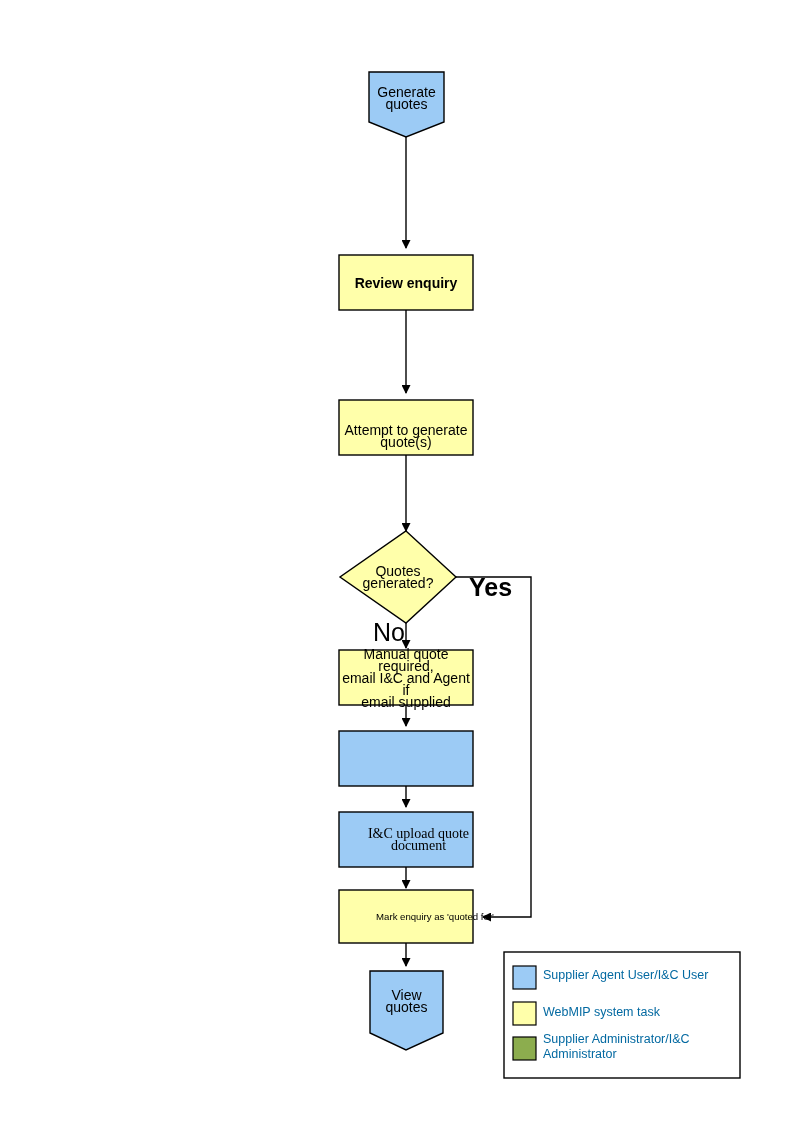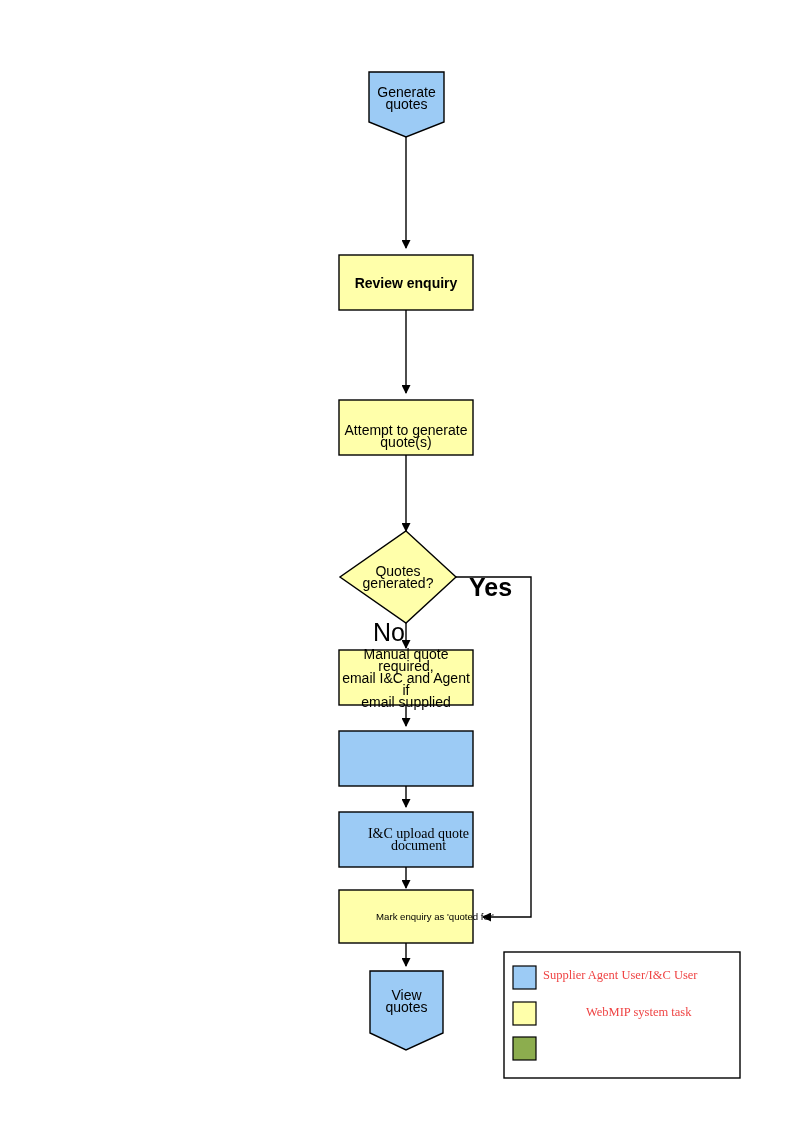--- a/index.html
+++ b/index.html
@@ -45,24 +45,24 @@
   .edge-label {
     position: absolute;
     font-family: "Liberation Sans", sans-serif;
     font-size: 25px;
     line-height: 25px;
     color: #000000;
     white-space: nowrap;
   }
   .legend-label {
     position: absolute;
-    font-family: Liberation Serif, serif;
+    font-family: Liberation Sans, sans-serif;
     font-size: 12.5px;
     line-height: 15px;
-    color: #ef4444;
+    color: #0369a1;
     white-space: pre-line;
   }
 </style>
 </head>
 <body>
 
 <div id="diagram-root">
 
   <svg class="flow-svg" viewBox="0 0 794 1123" xmlns="http://www.w3.org/2000/svg">
     <defs>
@@ -129,16 +129,18 @@
   <div class="node-label" style="left:339px; top:890px; width:134px; height:53px; font-size:9.6px;margin-left:29px;">Mark enquiry as 'quoted for'</div>
 
   <div class="node-label" style="left:370px; top:971px; width:73px; height:60px;">View quotes</div>
 
   <div class="edge-label" style="left:469px; top:575px;font-weight:bold;">Yes</div>
 
   <div class="edge-label" style="left:373px; top:620px;">No</div>
 
   <div class="legend-label" style="left:543px; top:968px;">Supplier Agent User/I&amp;C User</div>
 
-  <div class="legend-label" style="left:543px; top:1005px;margin-left:43px;">WebMIP system task</div>
+  <div class="legend-label" style="left:543px; top:1005px;">WebMIP system task</div>
 
+  <div class="legend-label" style="left:543px; top:1032px;">Supplier Administrator/I&amp;C
+Administrator</div>
 
 </div>
 
 </body></html>

